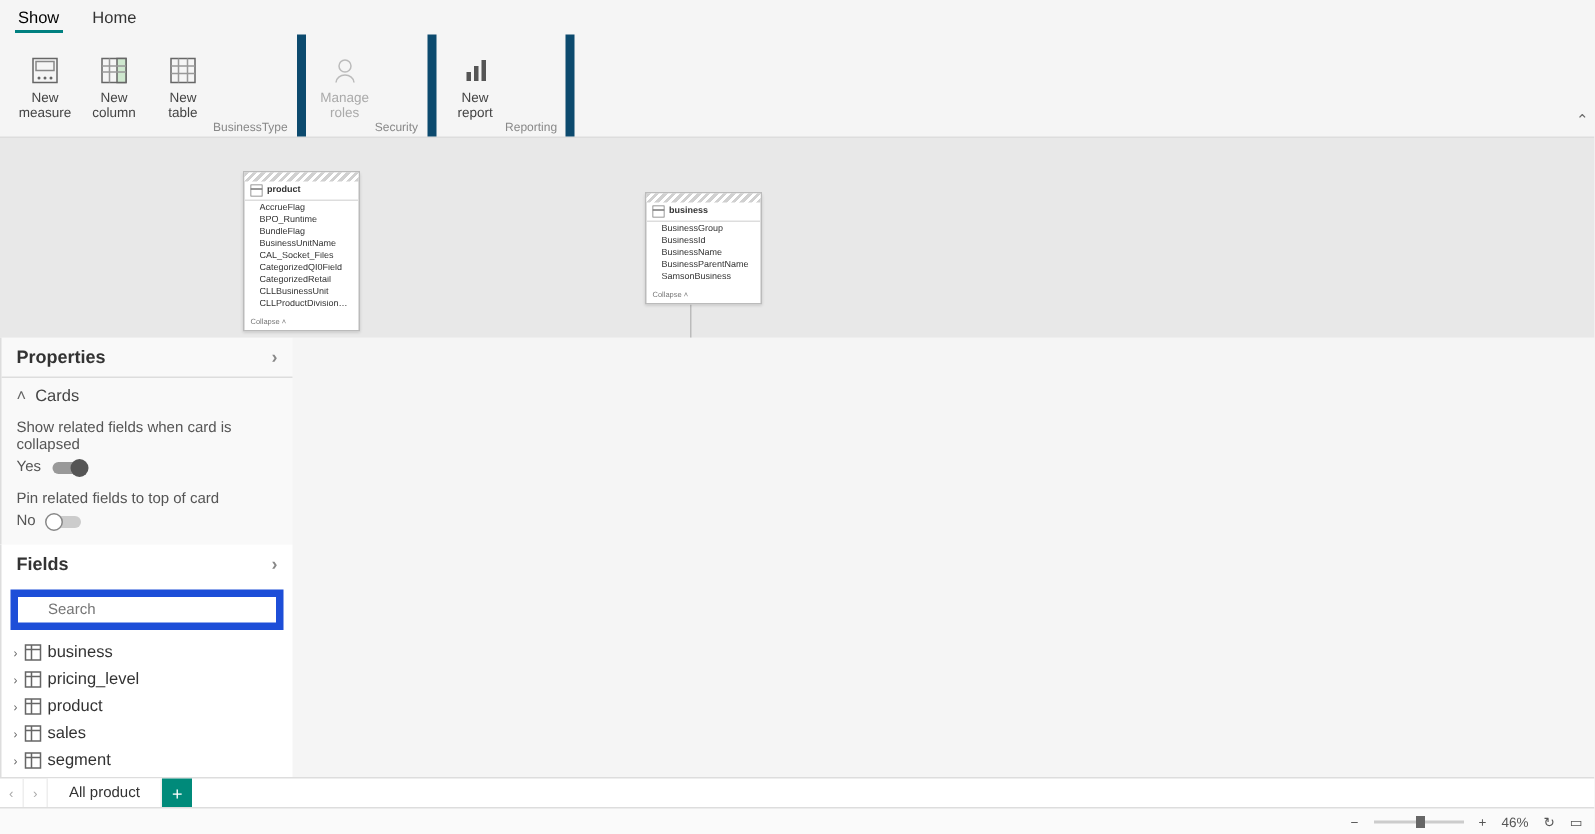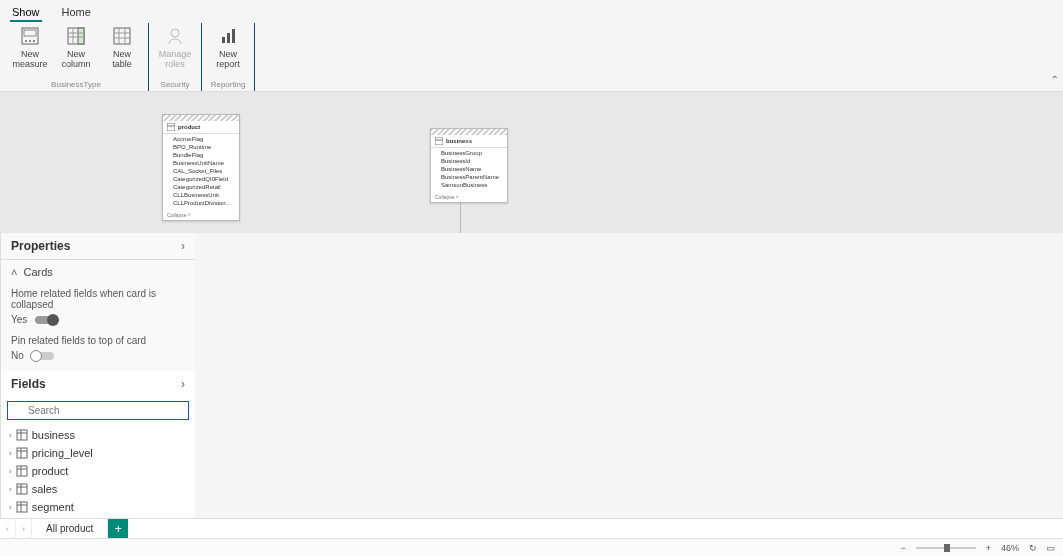--- a/index.html
+++ b/index.html
@@ -6,21 +6,21 @@
   html, body { margin: 0; padding: 0; width: 1063px; height: 556px; font-family: "Segoe UI", Arial, sans-serif; overflow: hidden; background: #f5f5f5; }
 
   
   .menubar { display: flex; align-items: center; gap: 22px; padding: 2px 12px 0 12px; height: 22px; font-size: 11px; color: #333; background: #f5f5f5; }
   .menubar span { cursor: pointer; }
   .menu-active { color: #000; position: relative; }
   .menu-active::after { content: ""; position: absolute; left: -2px; right: -2px; bottom: -4px; height: 2px; background: #008080; }
 
   
   .ribbon { display: flex; align-items: flex-end; height: 70px; background: #f5f5f5; border-bottom: 1px solid #ddd; padding: 0 4px; }
-  .ribbon-group { display: flex; flex-direction: column; align-items: center; border-right: 1px solid #0c4a6e; padding: 2px 6px 0 6px; height: 68px; justify-content: center; }
+  .ribbon-group { display: flex; flex-direction: row; align-items: center; border-right: 6px solid #0c4a6e; padding: 2px 6px 0 6px; height: 68px; justify-content: center; }
   .ribbon-row { display: flex; gap: 6px; }
   .ribbon-btn { display: flex; flex-direction: column; align-items: center; justify-content: flex-start; font-size: 9px; color: #444; cursor: pointer; width: 40px; text-align: center; }
   .ribbon-btn .icon-slot { height: 22px; display: flex; align-items: center; justify-content: center; margin-bottom: 2px; }
   .ribbon-group-label { font-size: 8px; color: #888; margin-top: auto; padding-bottom: 2px; }
 
   
   .content { display: flex; height: calc(556px - 22px - 70px - 20px - 18px); flex-direction: column; }
   .canvas { flex: 1; position: relative; background: #e8e8e8; overflow: hidden; }
 
   
@@ -44,21 +44,21 @@
   .toggle { position: relative; width: 22px; height: 8px; background: #999; border-radius: 4px; }
   .toggle .knob { position: absolute; top: -2px; width: 12px; height: 12px; background: #555; border-radius: 50%; }
   .toggle.on .knob { right: -2px; }
   .toggle.off .knob { left: -2px; }
   .toggle.off { background: #ccc; }
   .toggle.off .knob { background: #fff; border: 1px solid #888; }
 
   
   .fields { width: 195px; border-left: 1px solid #ddd; background: #fff; display: flex; flex-direction: column; font-size: 11px; }
   .search-wrap { padding: 4px 6px; }
-  .search { width: 100%; border: 1px solid #1d4ed8; padding: 3px 4px 3px 20px; font-size: 10px; background: #fff; position: relative; }
+  .search { width: 100%; border: 5px solid #1d4ed8; padding: 3px 4px 3px 20px; font-size: 10px; background: #fff; position: relative; }
   .search-container { position: relative; }
   .search-container .sicon { position: absolute; left: 10px; top: 8px; color: #888; font-size: 10px; pointer-events: none; }
   .field-list { padding: 2px 0; }
   .field-item { display: flex; align-items: center; gap: 4px; padding: 3px 8px; font-size: 11px; color: #333; cursor: pointer; }
   .field-item .chev { color: #666; font-size: 8px; }
 
   
   .tabbar { height: 20px; background: #fff; border-top: 1px solid #ddd; display: flex; align-items: stretch; }
   .tab-navbtn { width: 16px; display: flex; align-items: center; justify-content: center; color: #aaa; border-right: 1px solid #eee; font-size: 9px; cursor: pointer; }
   .tab { padding: 0 14px; display: flex; align-items: center; font-size: 10px; color: #333; background: #fff; border-right: 1px solid #eee; cursor: pointer; }
@@ -299,21 +299,21 @@
     <div class="panel-header">
       <span>Properties</span>
       <span style="color:#888">›</span>
     </div>
     <div class="prop-section">
       <div class="prop-section-head">
         <span style="color:#666">˄</span>
         <span>Cards</span>
       </div>
       <div class="prop-body">
-        <div>Home related fields when card is collapsed</div>
+        <div>Show related fields when card is collapsed</div>
         <div class="toggle-row">
           <span>Yes</span>
           <div class="toggle on">
               <div class="knob"></div>
             </div>
         </div>
         <div style="height:10px"></div>
         <div>Pin related fields to top of card</div>
         <div class="toggle-row">
           <span>No</span>

